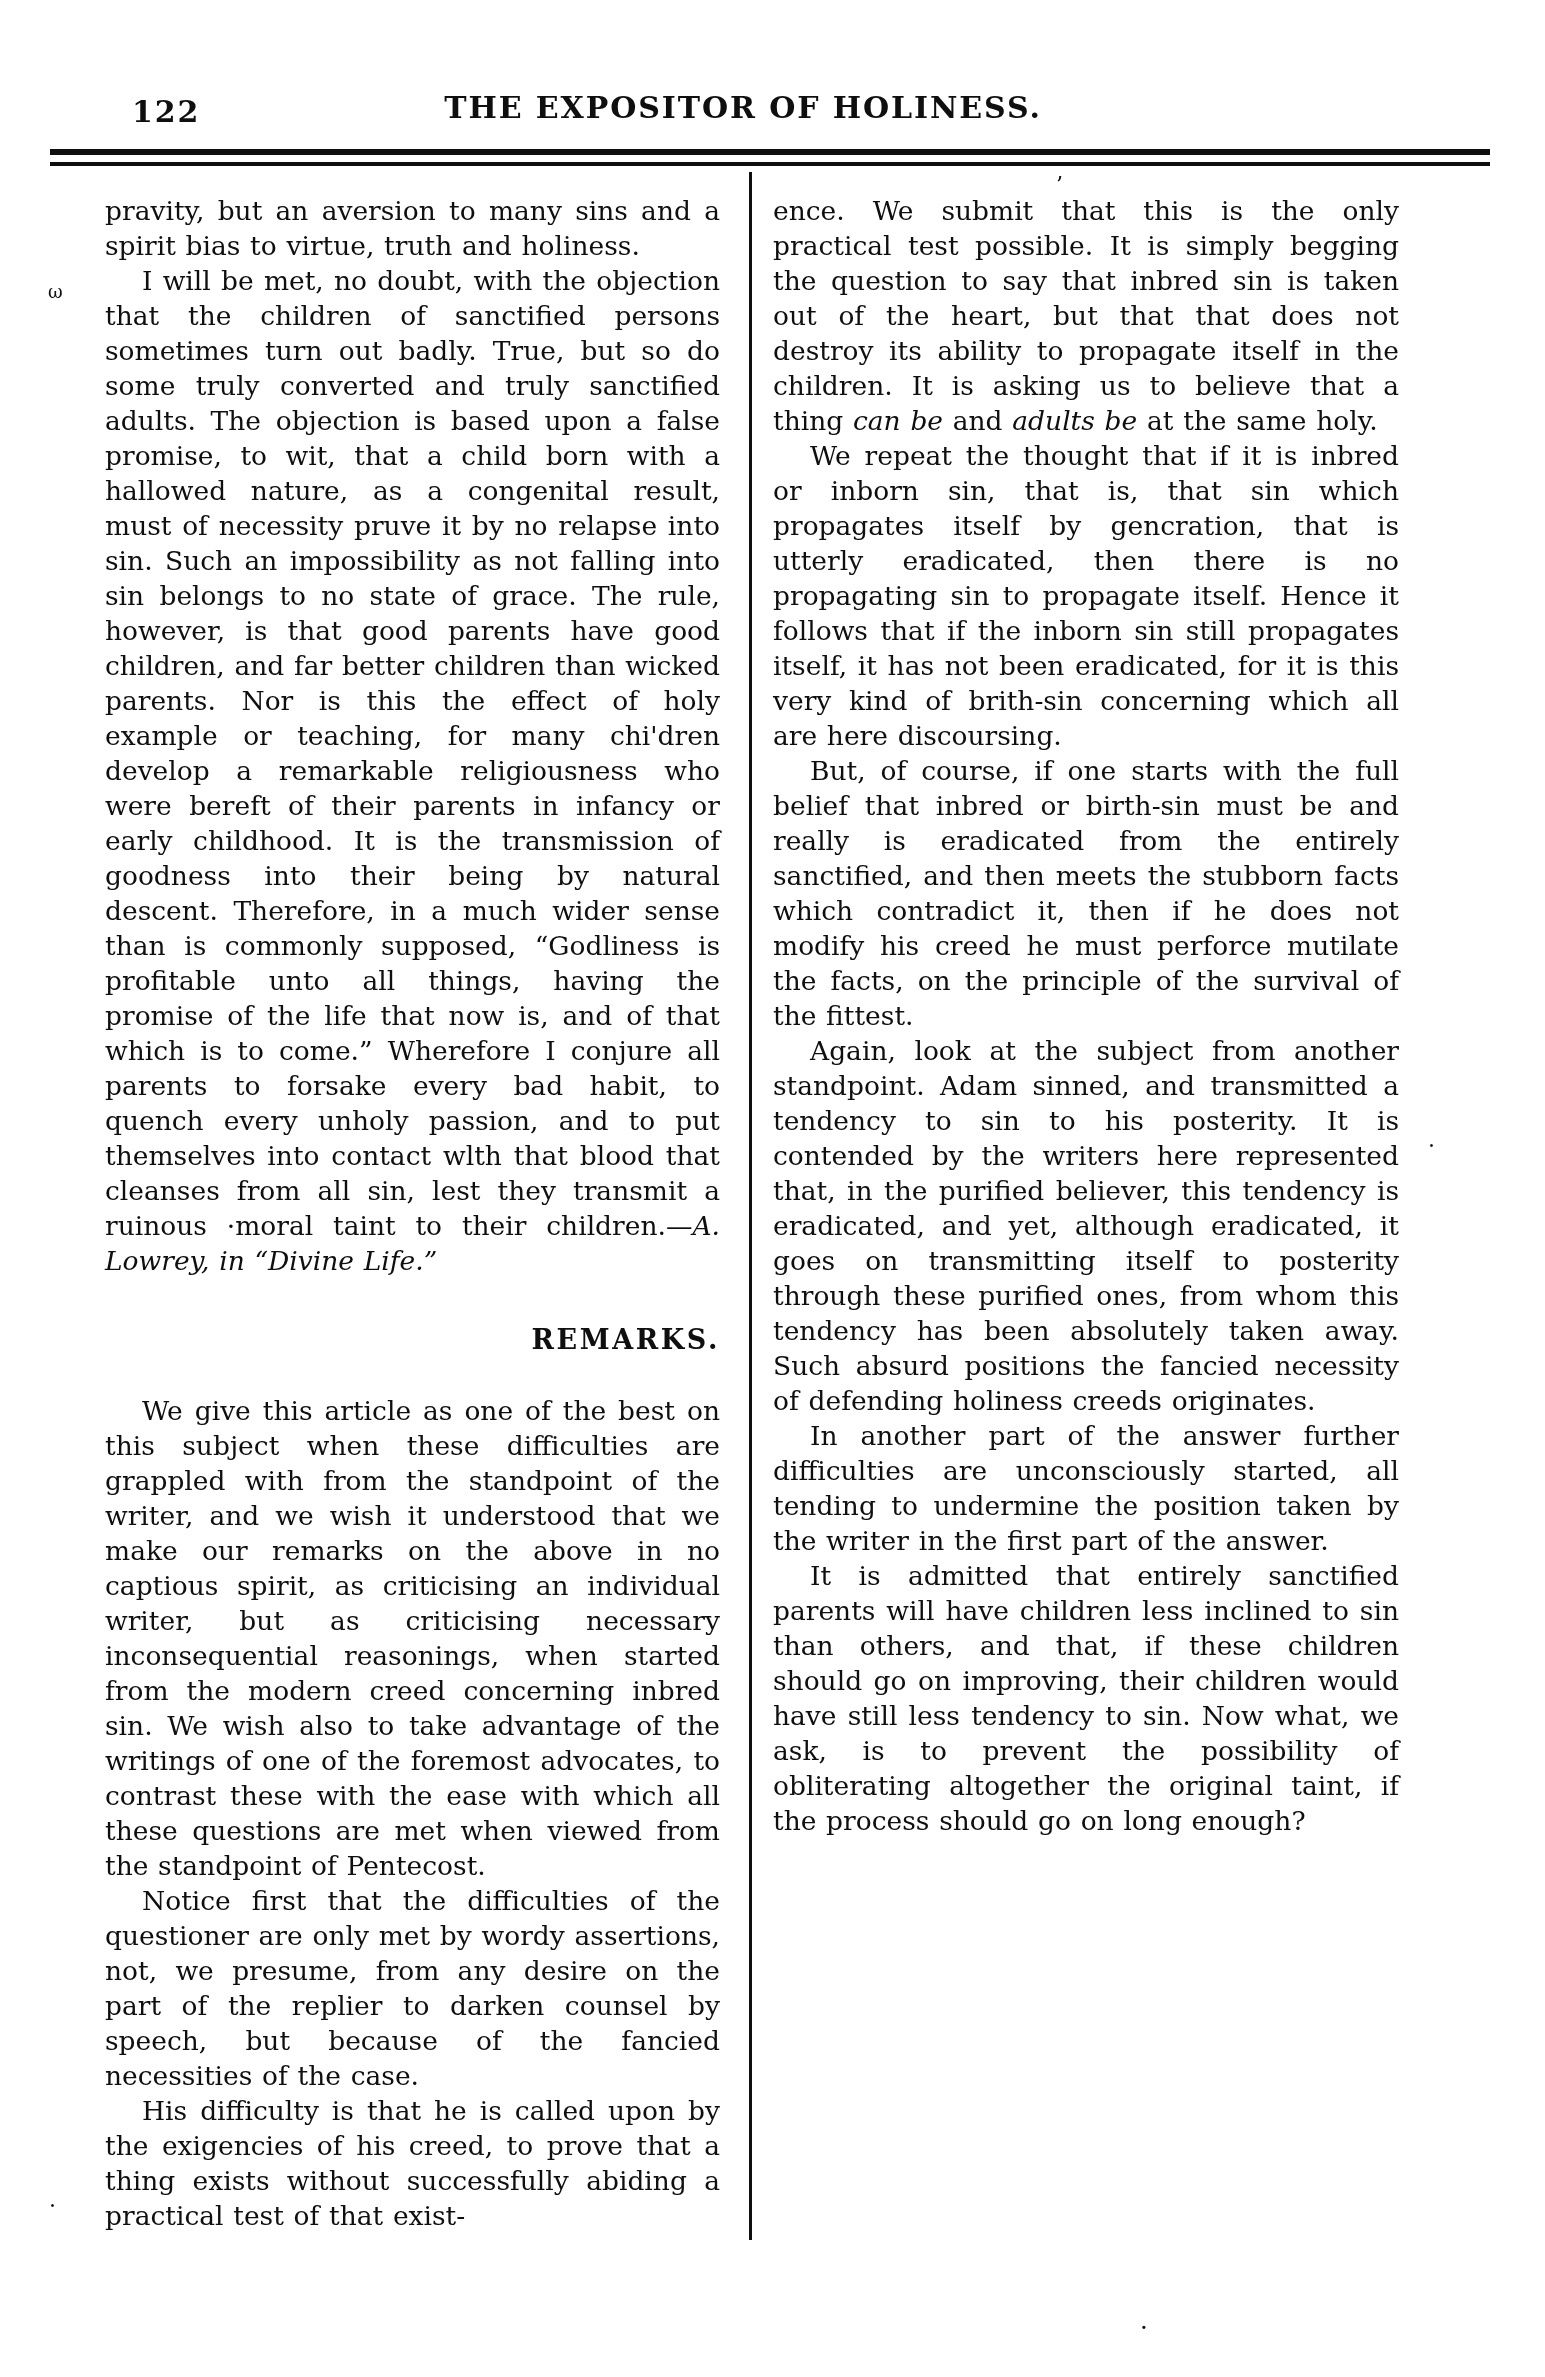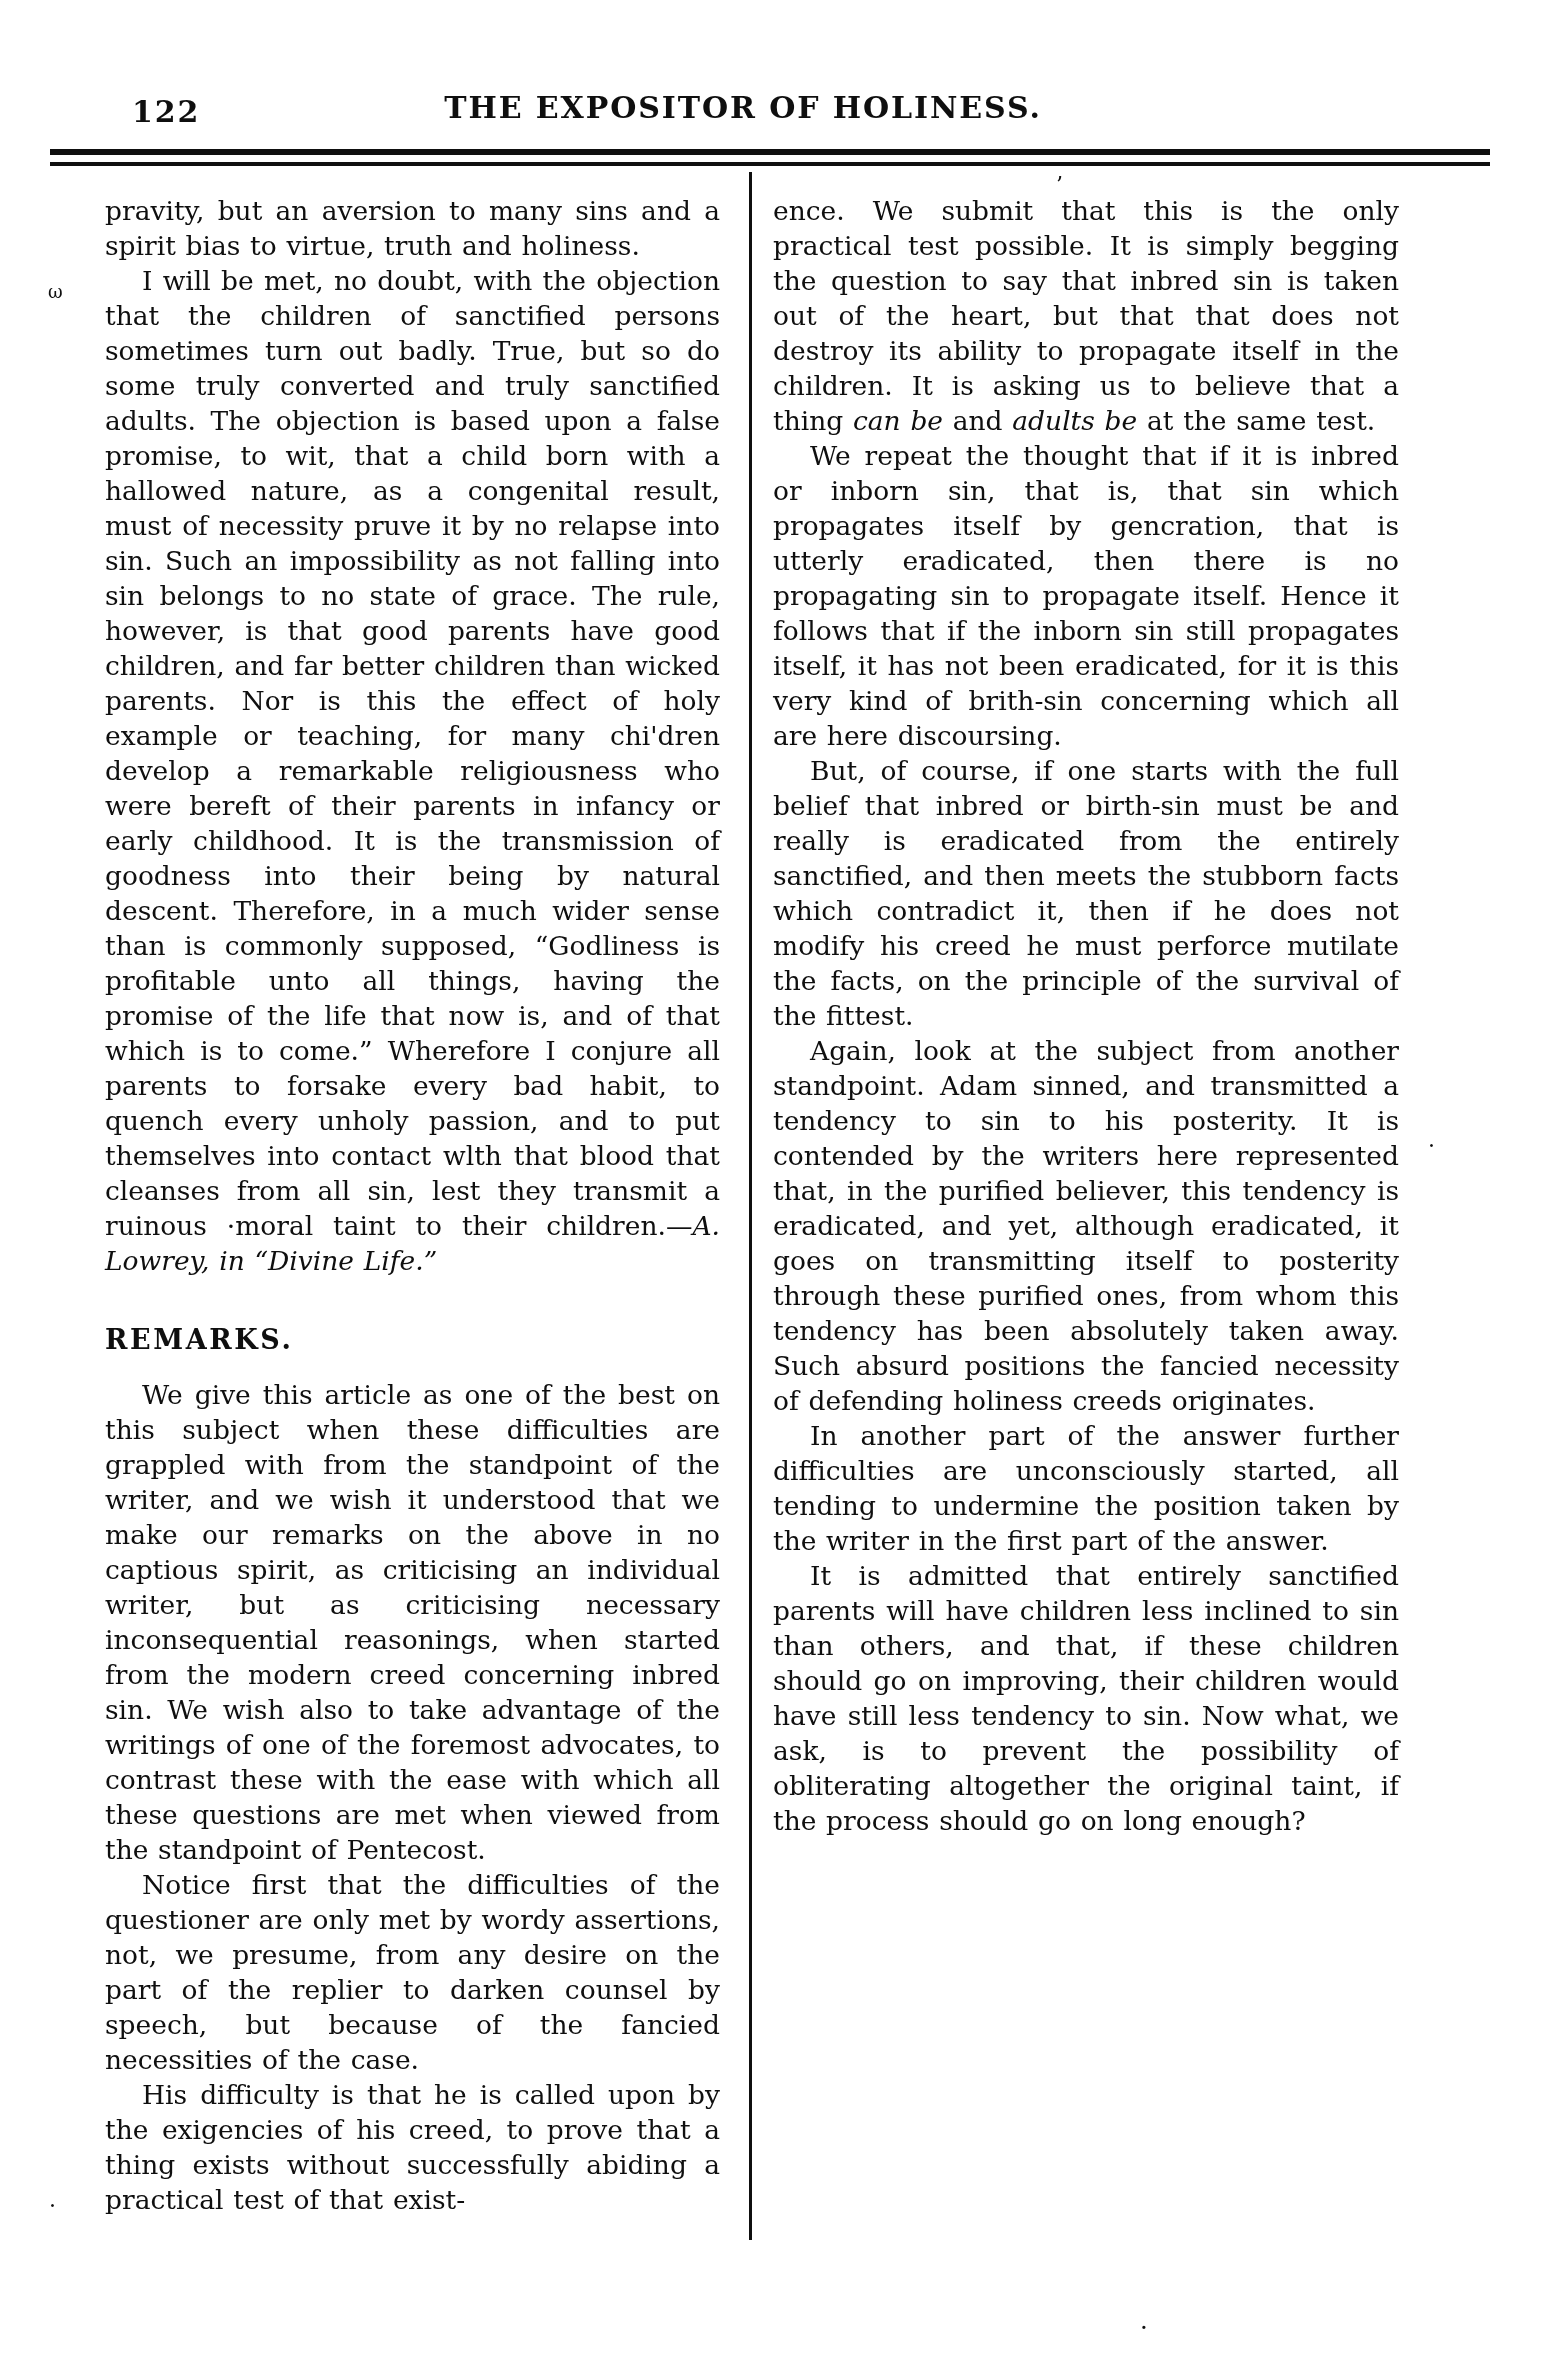--- a/index.html
+++ b/index.html
@@ -60,22 +60,22 @@
     font-size: 26.5px;
     line-height: 35px;
     word-spacing: 1.3px;
   }
   .col-left  { left: 105px;  width: 615px; }
   .col-right { left: 773px; width: 626px; }
   .col p { margin: 0; padding: 0; }
   .col p.indent   { text-indent: 37px; }
   .col p.noindent { text-indent: 0; }
   .col h2.heading {
-    margin: 44px 0 20px 0;
-    text-align: left;
+    margin: 44px 0 36px 0;
+    text-align: right;
     font-size: 27px;
     font-weight: 700;
     letter-spacing: 2.6px;
     text-indent: 0;
   }
   em { font-style: italic; }
   .artifact {
     position: absolute;
     color: #0f0f0f;
     line-height: 1;
@@ -95,21 +95,21 @@
   <section class="col col-left" id="col-left">
       <p class="noindent"><span>pravity, but an aversion to many sins and a spirit bias to virtue, truth and holiness.</span></p>
       <p class="indent"><span>I will be met, no doubt, with the objection that the children of sanctified persons sometimes turn out badly. True, but so do some truly converted and truly sanctified adults. The objection is based upon a false promise, to wit, that a child born with a hallowed nature, as a congenital result, must of necessity pruve it by no relapse into sin. Such an impossibility as not falling into sin belongs to no state of grace. The rule, however, is that good parents have good children, and far better children than wicked parents. Nor is this the effect of holy example or teaching, for many chi'dren develop a remarkable religiousness who were bereft of their parents in infancy or early childhood. It is the transmission of goodness into their being by natural descent. Therefore, in a much wider sense than is commonly supposed, “Godliness is profitable unto all things, having the promise of the life that now is, and of that which is to come.” Wherefore I conjure all parents to forsake every bad habit, to quench every unholy passion, and to put themselves into contact wlth that blood that cleanses from all sin, lest they transmit a ruinous ·moral taint to their children.—</span><em>A. Lowrey, in “Divine Life.”</em></p>
       <h2 class="heading"><span>REMARKS.</span></h2>
       <p class="indent"><span>We give this article as one of the best on this subject when these difficulties are grappled with from the standpoint of the writer, and we wish it understood that we make our remarks on the above in no captious spirit, as criticising an individual writer, but as criticising necessary inconsequential reasonings, when started from the modern creed concerning inbred sin. We wish also to take advantage of the writings of one of the foremost advocates, to contrast these with the ease with which all these questions are met when viewed from the standpoint of Pentecost.</span></p>
       <p class="indent"><span>Notice first that the difficulties of the questioner are only met by wordy assertions, not, we presume, from any desire on the part of the replier to darken counsel by speech, but because of the fancied necessities of the case.</span></p>
       <p class="indent"><span>His difficulty is that he is called upon by the exigencies of his creed, to prove that a thing exists without successfully abiding a practical test of that exist-</span></p>
     </section>
 
   <section class="col col-right" id="col-right">
-      <p class="noindent"><span>ence. We submit that this is the only practical test possible. It is simply begging the question to say that inbred sin is taken out of the heart, but that that does not destroy its ability to propagate itself in the children. It is asking us to believe that a thing </span><em>can be</em><span> and </span><em>adults be</em><span> at the same test.</span></p>
+      <p class="noindent"><span>ence. We submit that this is the only practical test possible. It is simply begging the question to say that inbred sin is taken out of the heart, but that that does not destroy its ability to propagate itself in the children. It is asking us to believe that a thing </span><em>can be</em><span> and </span><em>adults be</em><span> at the same holy.</span></p>
       <p class="indent"><span>We repeat the thought that if it is inbred or inborn sin, that is, that sin which propagates itself by gencration, that is utterly eradicated, then there is no propagating sin to propagate itself. Hence it follows that if the inborn sin still propagates itself, it has not been eradicated, for it is this very kind of brith-sin concerning which all are here discoursing.</span></p>
       <p class="indent"><span>But, of course, if one starts with the full belief that inbred or birth-sin must be and really is eradicated from the entirely sanctified, and then meets the stubborn facts which contradict it, then if he does not modify his creed he must perforce mutilate the facts, on the principle of the survival of the fittest.</span></p>
       <p class="indent"><span>Again, look at the subject from another standpoint. Adam sinned, and transmitted a tendency to sin to his posterity. It is contended by the writers here represented that, in the purified believer, this tendency is eradicated, and yet, although eradicated, it goes on transmitting itself to posterity through these purified ones, from whom this tendency has been absolutely taken away. Such absurd positions the fancied necessity of defending holiness creeds originates.</span></p>
       <p class="indent"><span>In another part of the answer further difficulties are unconsciously started, all tending to undermine the position taken by the writer in the first part of the answer.</span></p>
       <p class="indent"><span>It is admitted that entirely sanctified parents will have children less inclined to sin than others, and that, if these children should go on improving, their children would have still less tendency to sin. Now what, we ask, is to prevent the possibility of obliterating altogether the original taint, if the process should go on long enough?</span></p>
     </section>
 
   <div id="artifacts">
       <span class="artifact" style="left: 48px; top: 283px; font-size: 18px;">ω</span>
       <span class="artifact" style="left: 1056px; top: 174px; font-size: 22px;">’</span>

